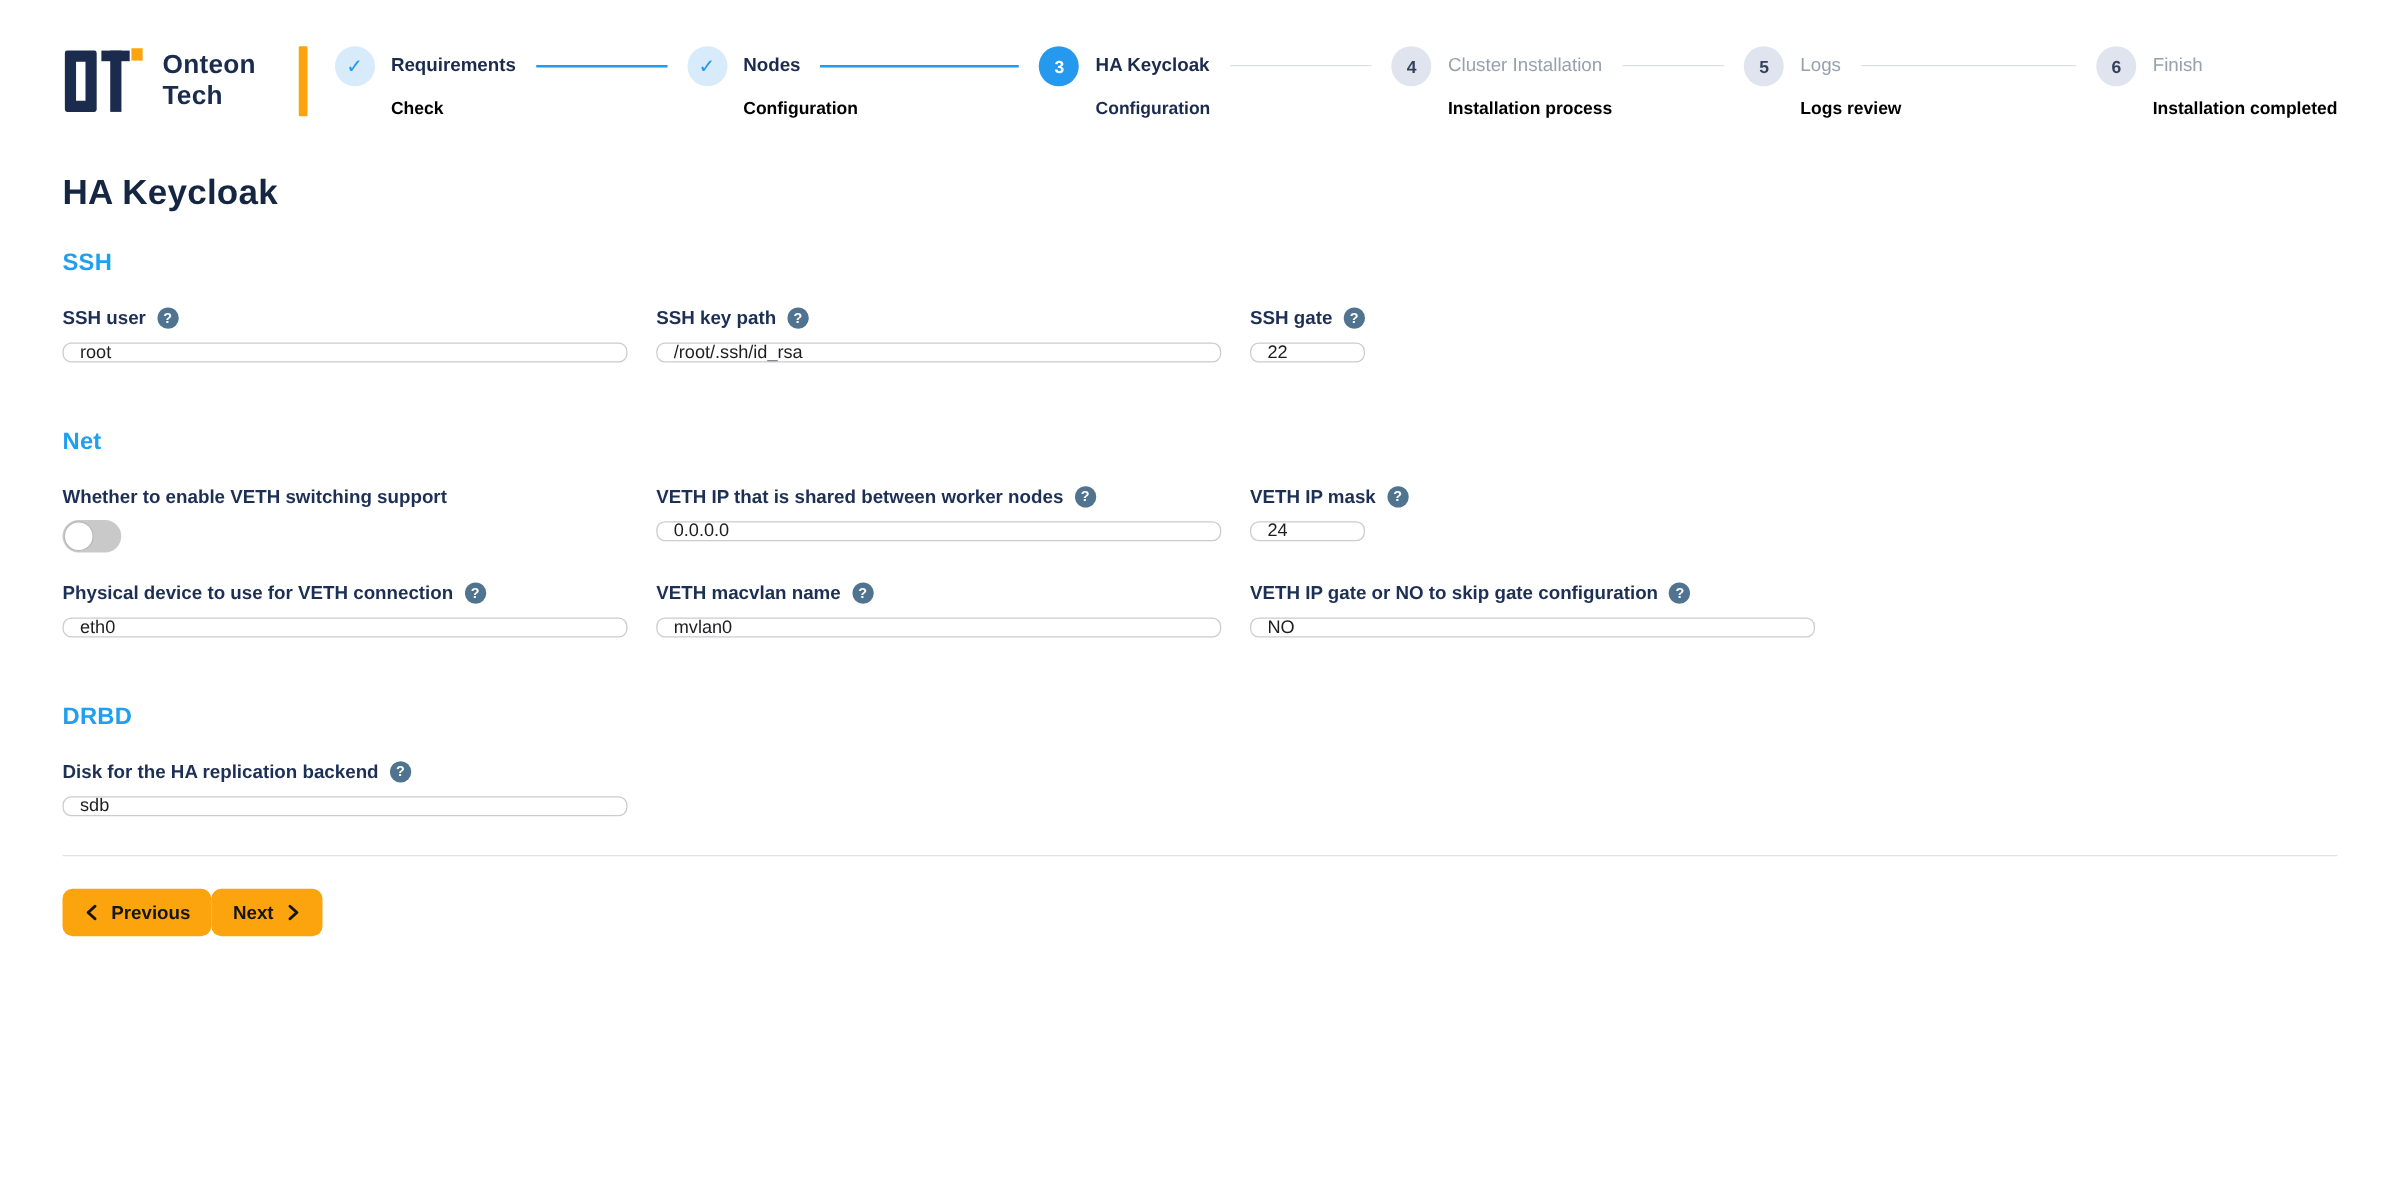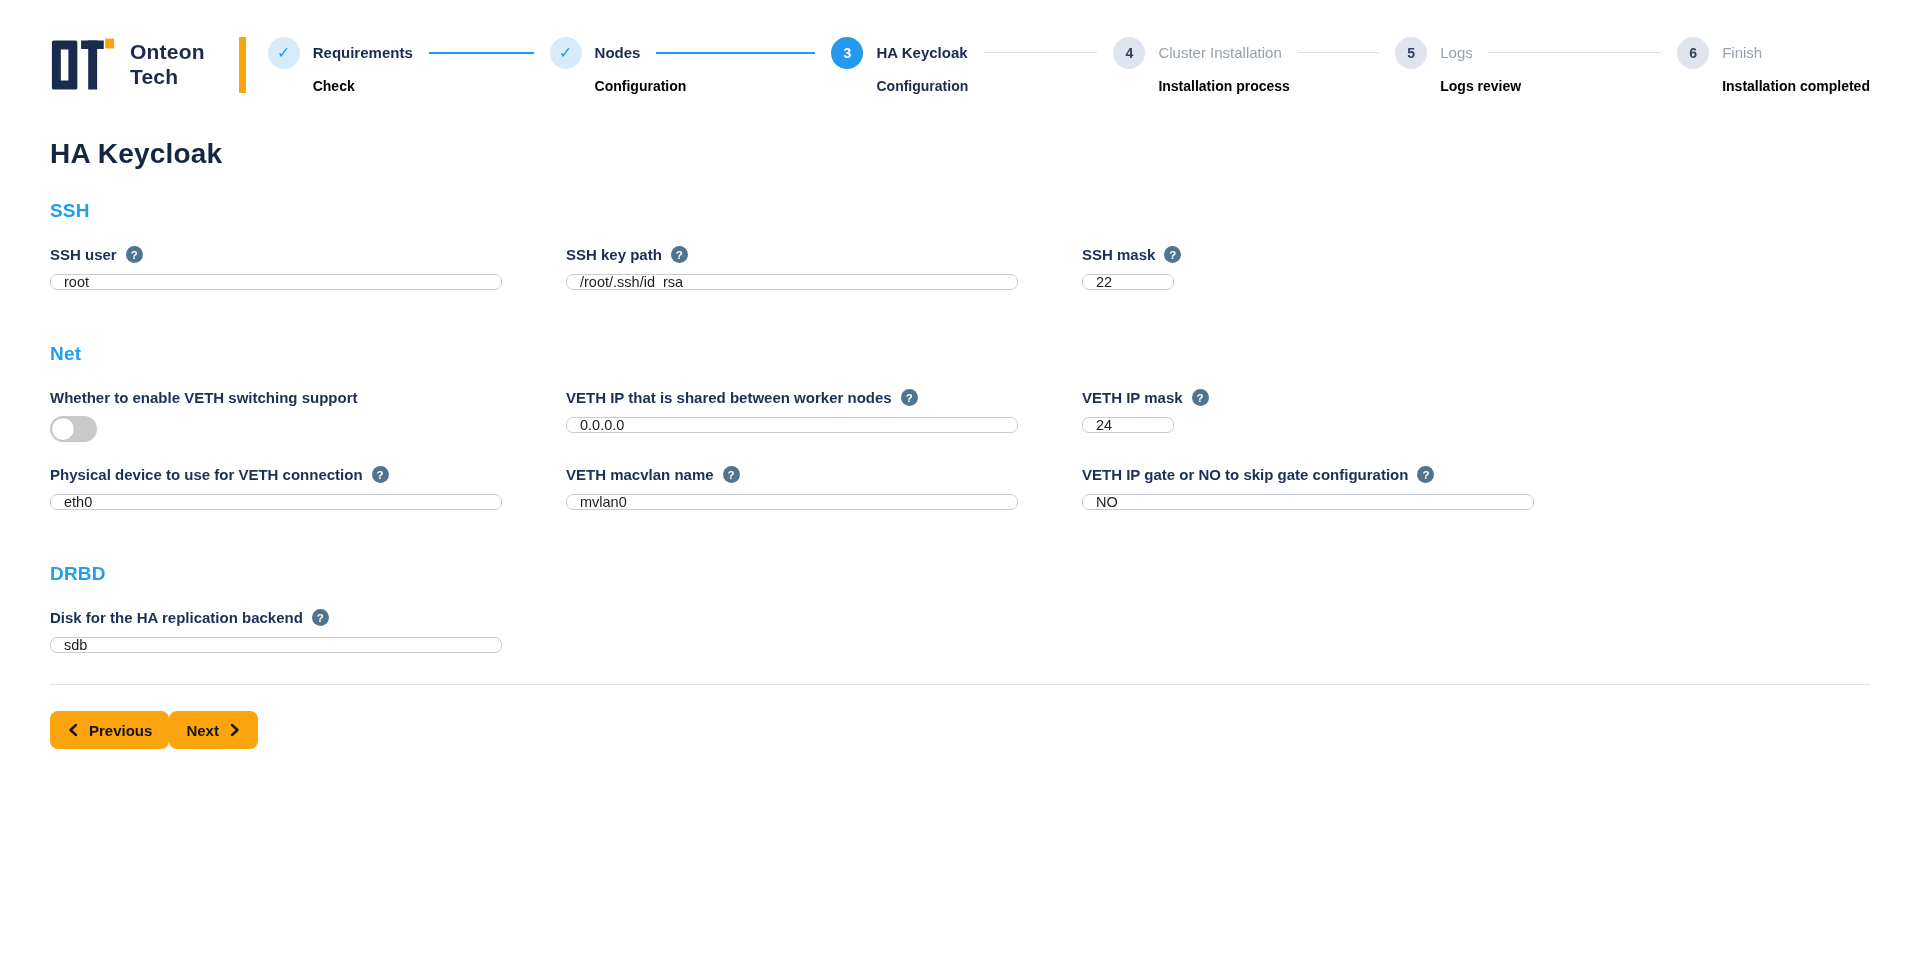--- a/index.html
+++ b/index.html
@@ -38,21 +38,21 @@
   .step-line--gray { background:#dcdfe5; height:1px; }
   .step-sub { margin:9px 0 0 45px; font-size:14px; color:#000000; white-space:nowrap;font-weight:bold; }
   .step--active .step-sub { color:#1b2b4e; font-weight:700; }
 
   
   .main { padding:0 46px 0 50px; }
   .page-title { margin-top:44px; font-size:28px; font-weight:700; color:#152642; letter-spacing:.2px; }
   .section-title { margin-top:52px; font-size:19px; font-weight:700; color:#1f9fef; letter-spacing:.2px; }
   .section-title.first { margin-top:30px; }
 
-  .grid { display:grid; grid-template-columns:452px 452px 452px; column-gap:64px; justify-content:start; }
+  .grid { display:grid; grid-template-columns:452px 452px 452px; column-gap:23px; justify-content:start; }
   .field { margin-top:24px; }
   .field-label { display:flex; align-items:center; gap:9px; font-size:15px; font-weight:700; color:#1c2f55; }
   .help {
     width:17px; height:17px; border-radius:50%; background:#50748f; color:#fff;
     font-size:11.5px; font-weight:700; display:inline-flex; align-items:center; justify-content:center;
     flex:0 0 auto; cursor:default;
   }
   .control { margin-top:10px; }
   .text-input {
     width:100%; height:16px; border:1px solid #c9ccd1; border-radius:7px;
@@ -173,21 +173,21 @@
       <div class="field-label">
         <span>SSH key path</span>
         <span class="help">?</span>
       </div>
       <div class="control">
         <input class="text-input" type="text" value="/root/.ssh/id_rsa" style="">
       </div>
     </div>
     <div class="field">
       <div class="field-label">
-        <span>SSH mask</span>
+        <span>SSH gate</span>
         <span class="help">?</span>
       </div>
       <div class="control">
         <input class="text-input text-input--small" type="text" value="22" style="">
       </div>
     </div>
   </div>
 
   <h2 class="section-title">Net</h2>
   <div class="grid">

